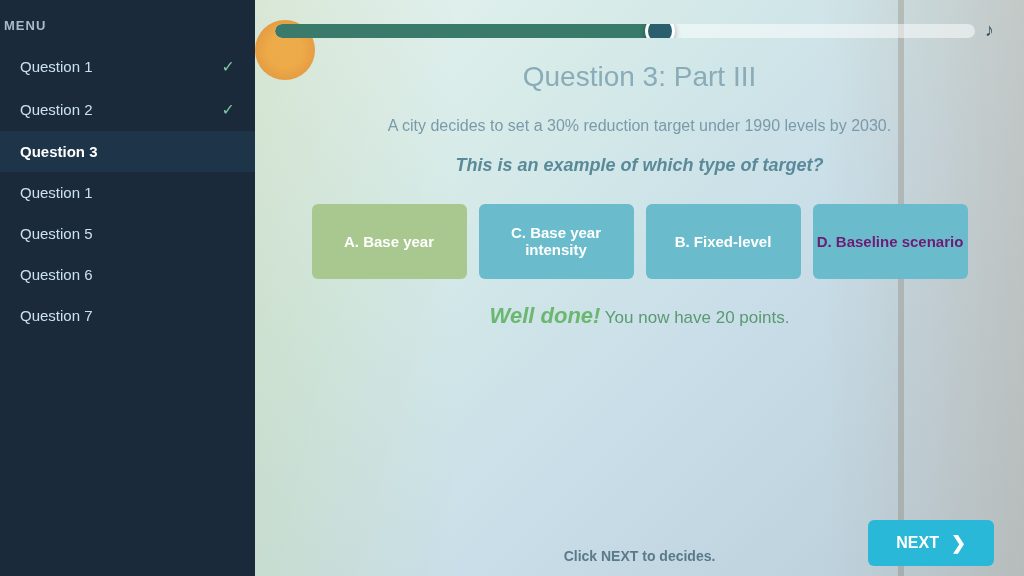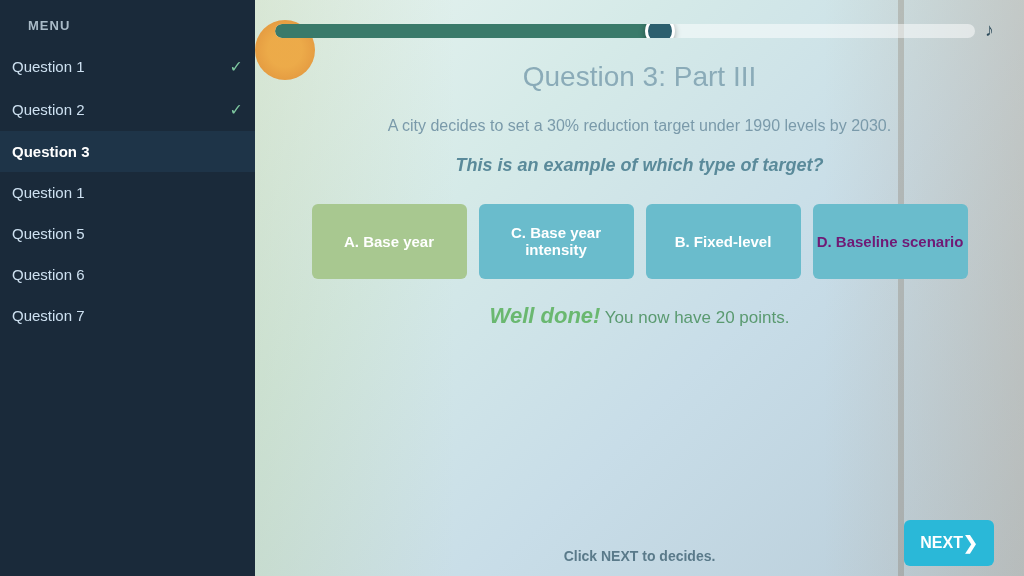--- a/index.html
+++ b/index.html
@@ -22,29 +22,29 @@
       flex-direction: column;
       height: 576px;
       z-index: 10;
     }
 
     .sidebar-menu {
       color: #aabbc8;
       font-size: 13px;
       font-weight: bold;
       letter-spacing: 1px;
-      padding: 18px 20px 12px 28px;
+      padding: 18px 20px 12px 4px;
       text-transform: uppercase;
     }
 
     .sidebar-item {
       display: flex;
       align-items: center;
       justify-content: space-between;
-      padding: 12px 12px;
+      padding: 12px 20px;
       color: #cde0f0;
       font-size: 15px;
       cursor: pointer;
       transition: background 0.2s;
     }
 
     .sidebar-item.active {
       background-color: #1e3448;
       color: #ffffff;
       font-weight: bold;
@@ -246,27 +246,27 @@
       font-size: 14px;
       color: #5a7a8a;
       font-weight: bold;
     }
 
     .next-btn {
       background-color: #2ab8d8;
       color: white;
       border: none;
       border-radius: 6px;
-      padding: 12px 16px;
+      padding: 12px 28px;
       font-size: 16px;
       font-weight: bold;
       cursor: pointer;
       display: flex;
       align-items: center;
-      gap: 0;
+      gap: 12px;
       position: absolute;
       right: 30px;
       bottom: 10px;
     }
 
     .next-arrow {
       font-size: 18px;
     }
 
     

